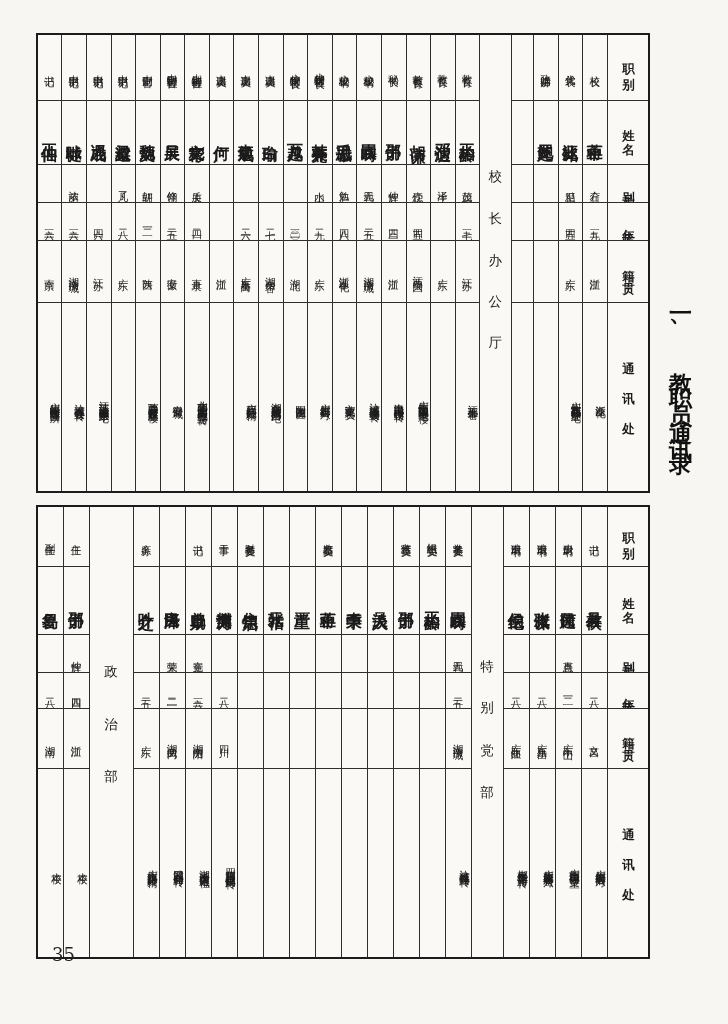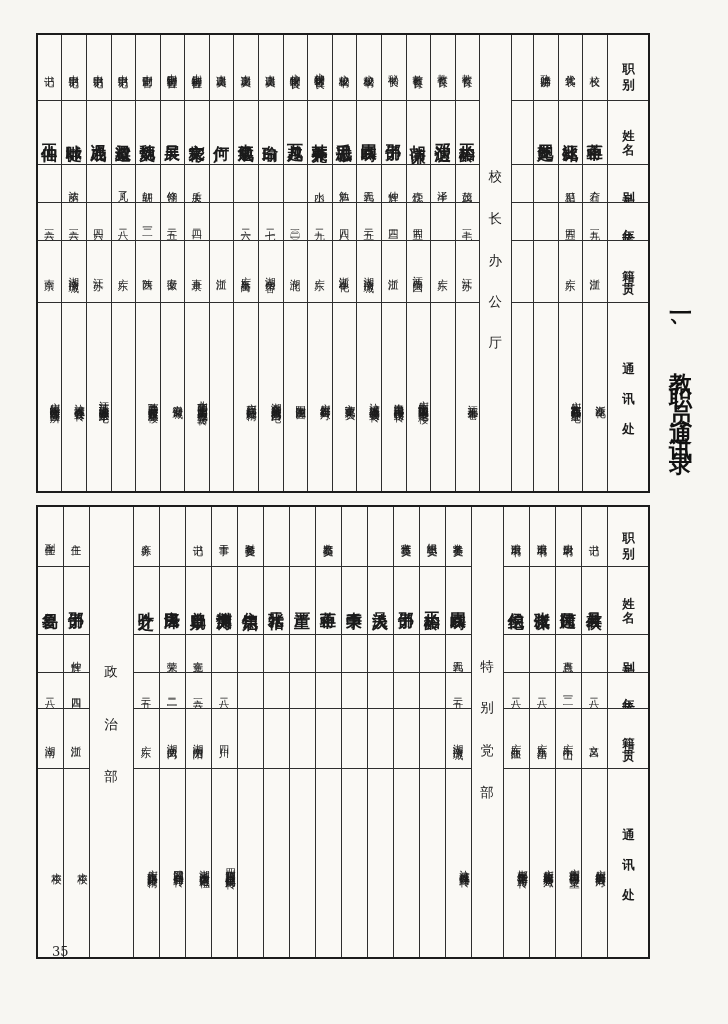--- a/index.html
+++ b/index.html
@@ -81,21 +81,21 @@
   .group.wide .groupcell{letter-spacing:52px;}
   
   .side-title{
     position:absolute;right:34px;top:300px;
     writing-mode:vertical-rl;text-orientation:upright;
     font-size:23px;font-weight:700;color:#111;
     letter-spacing:16px;line-height:26px;
   }
   .page-number{
     position:absolute;left:52px;top:944px;
-    font-size:13px;color:#222;
+    font-size:18px;color:#222;
     font-family:"DejaVu Serif",serif;
   }
 </style>
 </head>
 <body>
 
 <div class="page">
   <div class="tbl t-top" id="table-top">
       <div class="col head">
         <div class="cell">职别</div>

